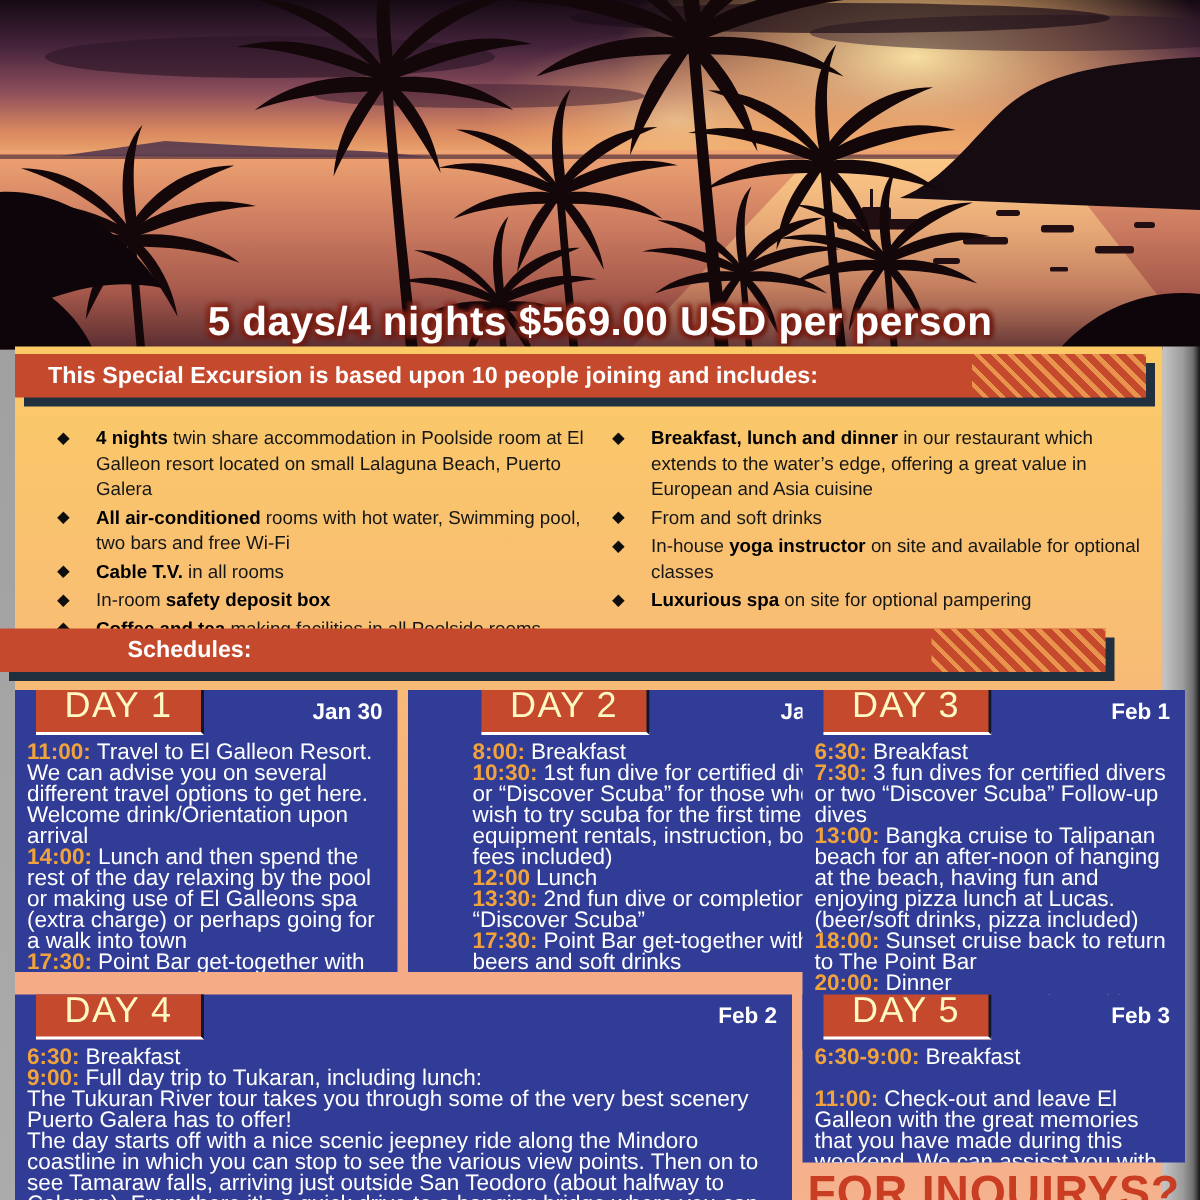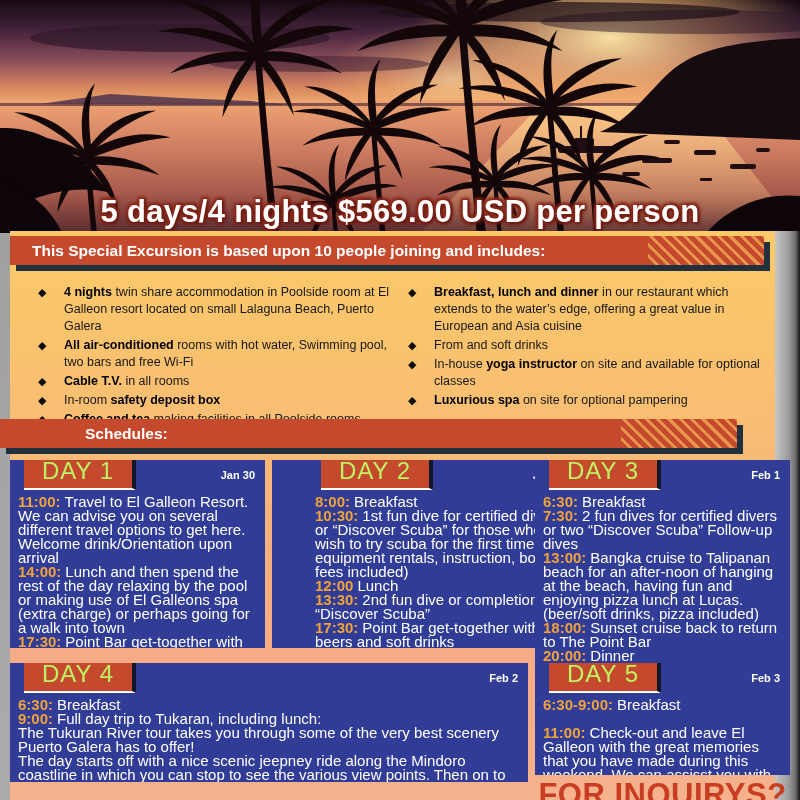--- a/index.html
+++ b/index.html
@@ -3,21 +3,21 @@
 <meta charset="utf-8">
 <style>
   html,body{margin:0;padding:0;}
   .page{position:relative;width:800px;height:800px;overflow:hidden;
         background:linear-gradient(180deg,#9c9c9c,#ababab);
         font-family:"Liberation Sans",sans-serif;}
 
   
   .photo{position:absolute;left:0;top:0;width:800px;height:233px;overflow:hidden;background:#1a0b12;}
   .hero-title{position:absolute;left:0;right:0;bottom:3px;text-align:center;
-    font-size:31px;font-weight:bold;color:#ffffff;letter-spacing:.3px;
+    font-size:27px;font-weight:bold;color:#ffffff;letter-spacing:.3px;
     text-shadow:0 0 4px #8d2a1c,2px 2px 3px #5c150e,-2px -2px 3px #8d2a1c,2px -2px 3px #7a1f14,-2px 2px 3px #7a1f14;}
 
   
   .flyer-bg{position:absolute;left:10px;top:231px;width:765px;height:569px;
     background:linear-gradient(180deg,#fbca67 0%,#f8bd74 35%,#f6b080 55%,#f5ab86 75%,#f5b28d 100%);}
   .right-edge{position:absolute;left:775px;top:231px;width:25px;height:569px;
     background:linear-gradient(90deg,#c6c6c6,#9b9b9b 55%,#6e6e6e 82%,#151515 100%);}
 
   
   .ribbon{position:absolute;height:29px;background:#c5492c;color:#fff;
@@ -35,27 +35,27 @@
   .col.right{left:408px;width:366px;}
   .col li{display:flex;margin:0 0 2px 0;}
   .dia{flex:0 0 26px;font-size:11px;line-height:17px;color:#0d0d0d;}
   .btxt b{color:#000;}
 
   
   .card{position:absolute;background:#303c96;z-index:3;overflow:hidden;box-sizing:border-box;}
   .c1{left:10px; top:460px;width:255px;height:188px;}
   .c2{left:272px;top:460px;width:305px;height:188px;padding-left:35px;}
   .c3{left:535px;top:460px;width:255px;height:240px;}
-  .c4{left:10px; top:663px;width:518px;height:119px;}
+  .c4{left:10px; top:663px;width:518px;height:137px;}
   .c5{left:535px;top:663px;width:255px;height:112px;}
   .chead{position:relative;height:30px;}
   .dtag{position:absolute;left:14px;top:-6px;width:112px;height:36px;
-    background:#c5492c;color:#bef264;font-size:24px;line-height:34px;text-align:center;
-    letter-spacing:1px;border-right:4px solid #0f172a;border-bottom:2px solid #fff;box-sizing:border-box;}
-  .cdate{position:absolute;right:10px;top:0;line-height:30px;color:#fff;font-size:11px;font-weight:bold;}
+    background:#c5492c;color:#fef9c3;font-size:24px;line-height:34px;text-align:center;
+    letter-spacing:1px;border-right:2px solid #0f172a;border-bottom:2px solid #fff;box-sizing:border-box;}
+  .cdate{position:absolute;right:10px;top:0;line-height:30px;color:#fff;font-size:15px;font-weight:bold;}
   .cbody{padding:5px 8px 0 8px;color:#fff;font-size:15px;line-height:14px;}
   .en,.para{margin:0;}
   .tm{font-weight:bold;color:#f0a23c;margin-right:4px;}
   .gap{margin-top:14px;}
 
   
   .inquiry{position:absolute;left:535px;top:777px;width:255px;text-align:center;
     font-size:31px;font-weight:bold;color:#c93d22;z-index:3;letter-spacing:.5px;}
 </style>
 </head>
@@ -224,21 +224,21 @@
     </div>
   </div>
 
   <div class="card c3">
     <div class="chead">
       <span class="dtag">DAY 3</span>
       <span class="cdate">Feb 1</span>
     </div>
     <div class="cbody">
       <p class="en"><span class="tm">6:30:</span><span>Breakfast</span></p>
-      <p class="en"><span class="tm">7:30:</span><span>2 fun dives for certified divers or two “Discover Scuba” Follow-up dives</span></p>
+      <p class="en"><span class="tm">7:30:</span><span>3 fun dives for certified divers or two “Discover Scuba” Follow-up dives</span></p>
       <p class="en"><span class="tm">13:00:</span><span>Bangka cruise to Talipanan beach for an after-noon of hanging at the beach, having fun and enjoying pizza lunch at Lucas. (beer/soft drinks, pizza included)</span></p>
       <p class="en"><span class="tm">18:00:</span><span>Sunset cruise back to return to The Point Bar</span></p>
       <p class="en"><span class="tm">20:00:</span><span>Dinner</span></p>
       <p class="en"><span class="tm">21:00:</span><span>Point Bar party time with beer and soft drinks</span></p>
     </div>
   </div>
 
   <div class="card c4">
     <div class="chead">
       <span class="dtag">DAY 4</span>

